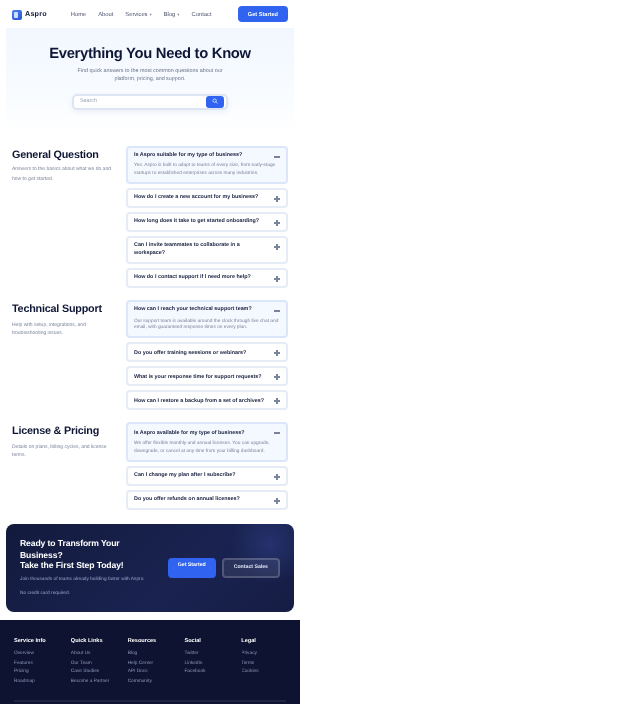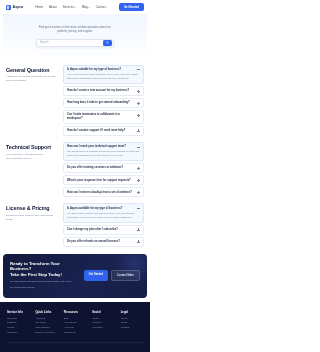--- a/index.html
+++ b/index.html
@@ -210,20 +210,21 @@
       <div class="nav-item">Home</div>
       <div class="nav-item">About</div>
       <div class="nav-item has-caret">Services</div>
       <div class="nav-item has-caret">Blog</div>
       <div class="nav-item">Contact</div>
     </div>
     <div class="header-cta">Get Started</div>
   </div>
 
   <div class="hero">
+    <div class="hero-title">Everything You Need to Know</div>
     <div class="hero-sub">
       <span>Find quick answers to the most common questions about our</span>
       <span>platform, pricing, and support.</span>
     </div>
     <div class="search-wrap">
       <div class="search-input-txt">Search</div>
       <div class="search-btn">
         <svg viewBox="0 0 16 16">
           <circle cx="7" cy="7" r="4.6" fill="none" stroke="#fff" stroke-width="1.8"></circle>
           <line x1="10.4" y1="10.4" x2="14" y2="14" stroke="#fff" stroke-width="1.8" stroke-linecap="round"></line>

